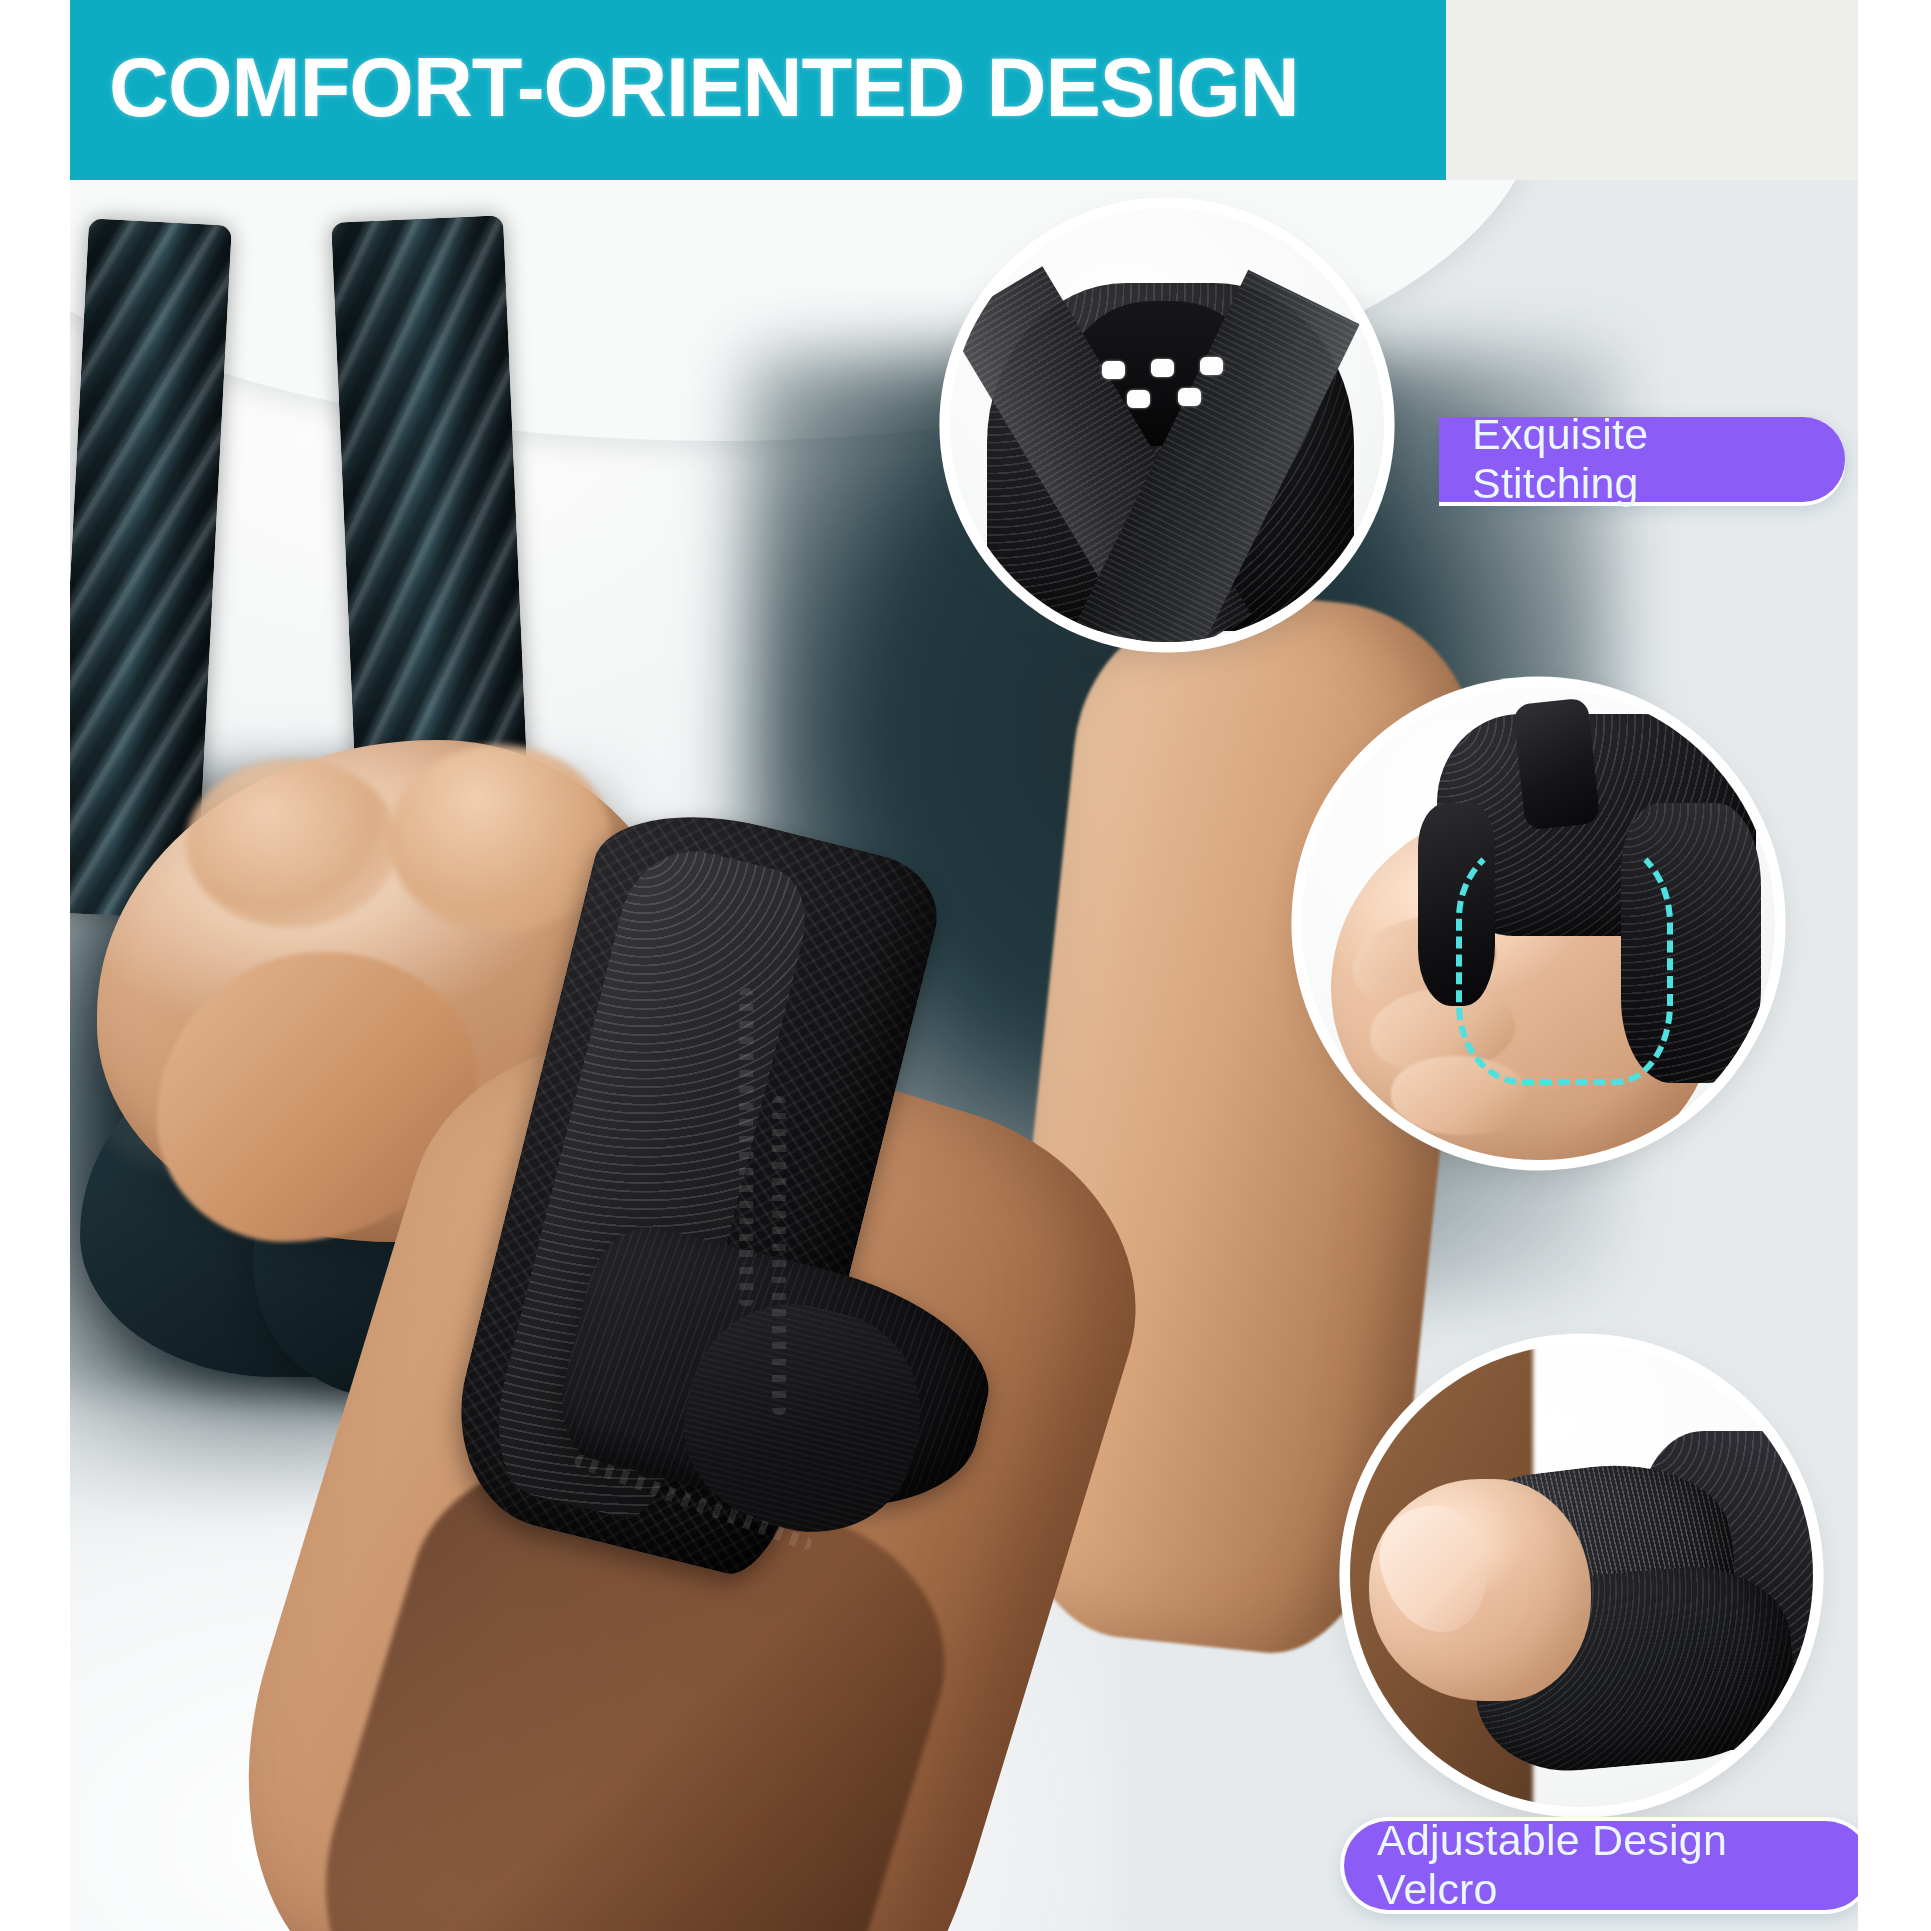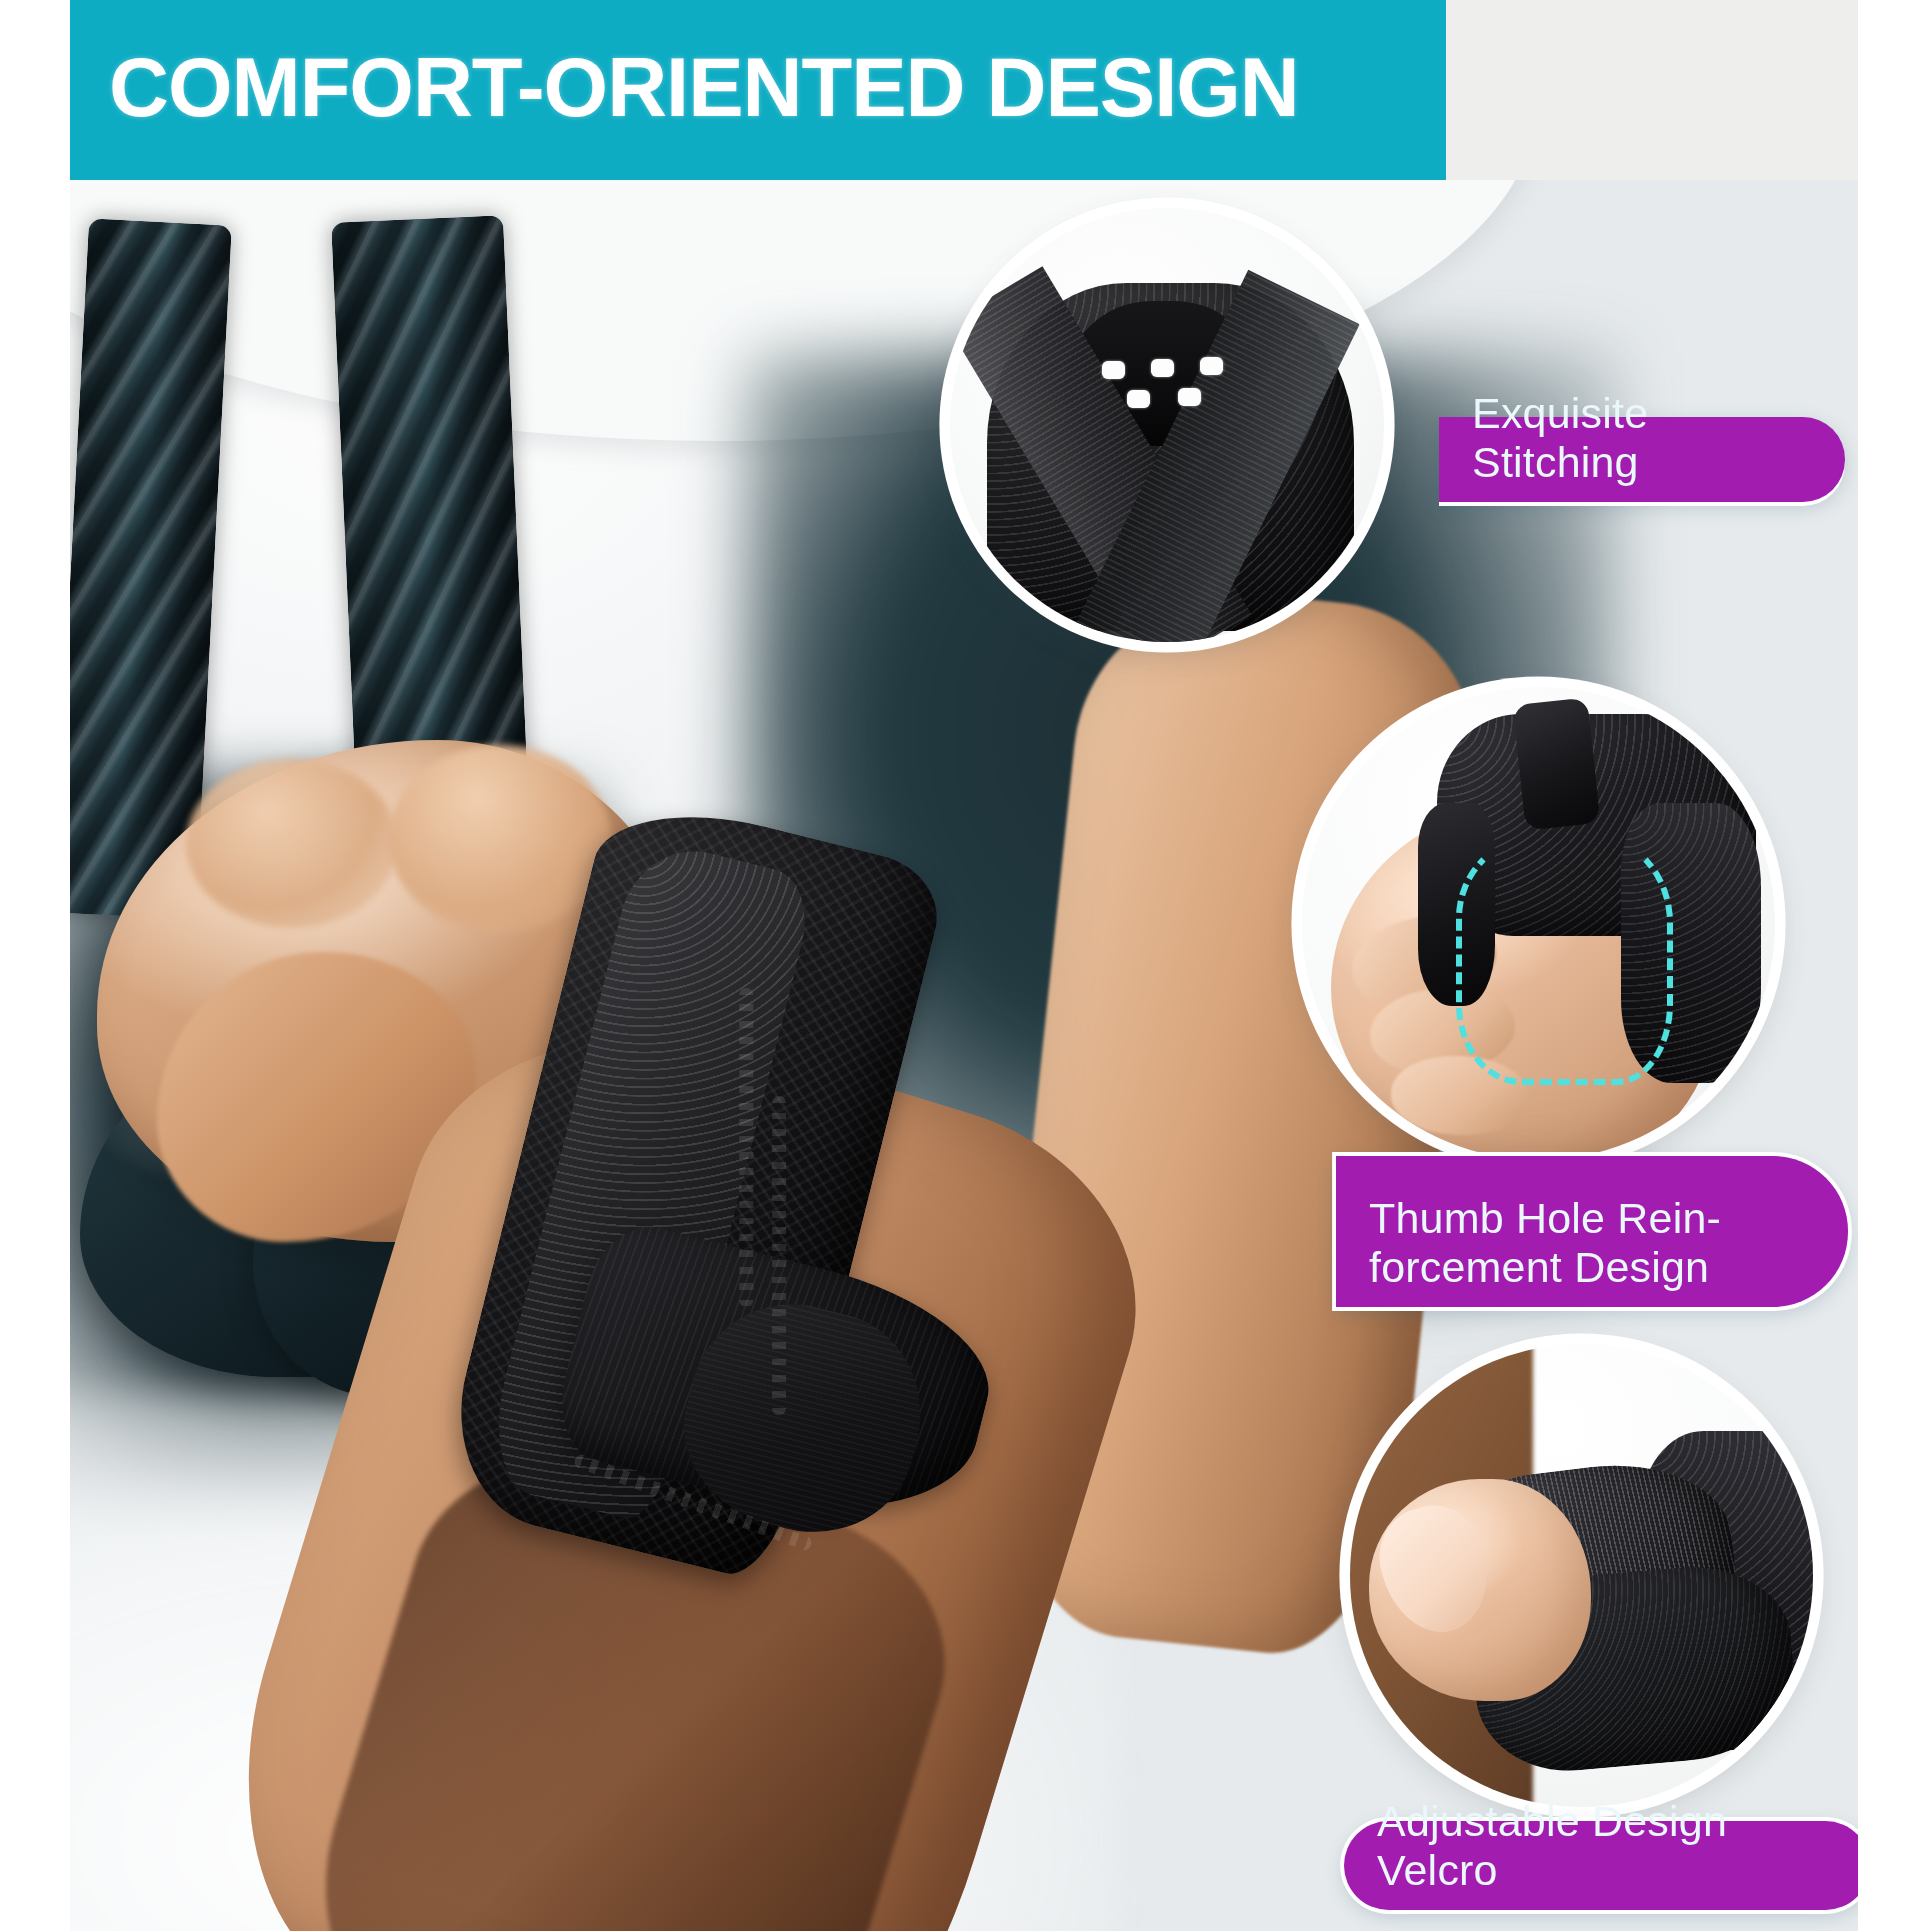--- a/index.html
+++ b/index.html
@@ -405,32 +405,32 @@
     position: absolute; left: 290px; top: 87px; width: 212px; height: 319px;
     border-radius: 30% 26% 30% 36% / 26% 30% 32% 28%;
     background:
       repeating-radial-gradient(circle at 4.8px 4.8px, rgba(255,255,255,0.12) 0 1.4px, rgba(0,0,0,0) 1.9px 7.7px),
       linear-gradient(200deg, #33333a 0%, #1a1a1e 50%, #0a0a0c 100%);
   }
 
   
   .pill {
     position: absolute;
-    background: #a21caf;
+    background: #8b5cf6;
     color: #eaf7fb;
     font-size: 43px;
     line-height: 1.13;
     font-weight: normal;
     letter-spacing: 0.2px;
     padding: 13.5px 33px 15.4px 33px;
     box-sizing: border-box;
     box-shadow: 0 0 0 3.9px #ffffff, 0 5.8px 19.3px rgba(25,80,110,0.22);
     white-space: pre-line;
     display: flex;
-    align-items: flex-end;
+    align-items: center;
     font-family: "Liberation Sans", sans-serif;
   }
   .pill-1 {
     left: 1439px; top: 417px; width: 406px; height: 85px;
     border-radius: 0 42px 42px 0;
     box-shadow: 0 3.9px 0 0 #ffffff, 0 5.8px 19.3px rgba(25,80,110,0.2);
   }
   .pill-2 {
     left: 1336px; top: 1156px; width: 512px; height: 151px;
     border-radius: 0 75px 75px 0;
@@ -528,23 +528,19 @@
       <div class="velcro-hook"></div>
       <div class="fingers"></div>
       <div class="nail"></div>
     </div>
   </div>
 
   <div class="pill pill-1">
     <span class="pill-text">Exquisite Stitching</span>
   </div>
 
-  <div class="pill pill-2">
-    <span class="pill-text">Thumb Hole Rein-
-forcement Design</span>
-  </div>
 
   <div class="pill pill-3">
     <span class="pill-text">Adjustable Design Velcro</span>
   </div>
 
 </div>
 
 
 </body></html>

